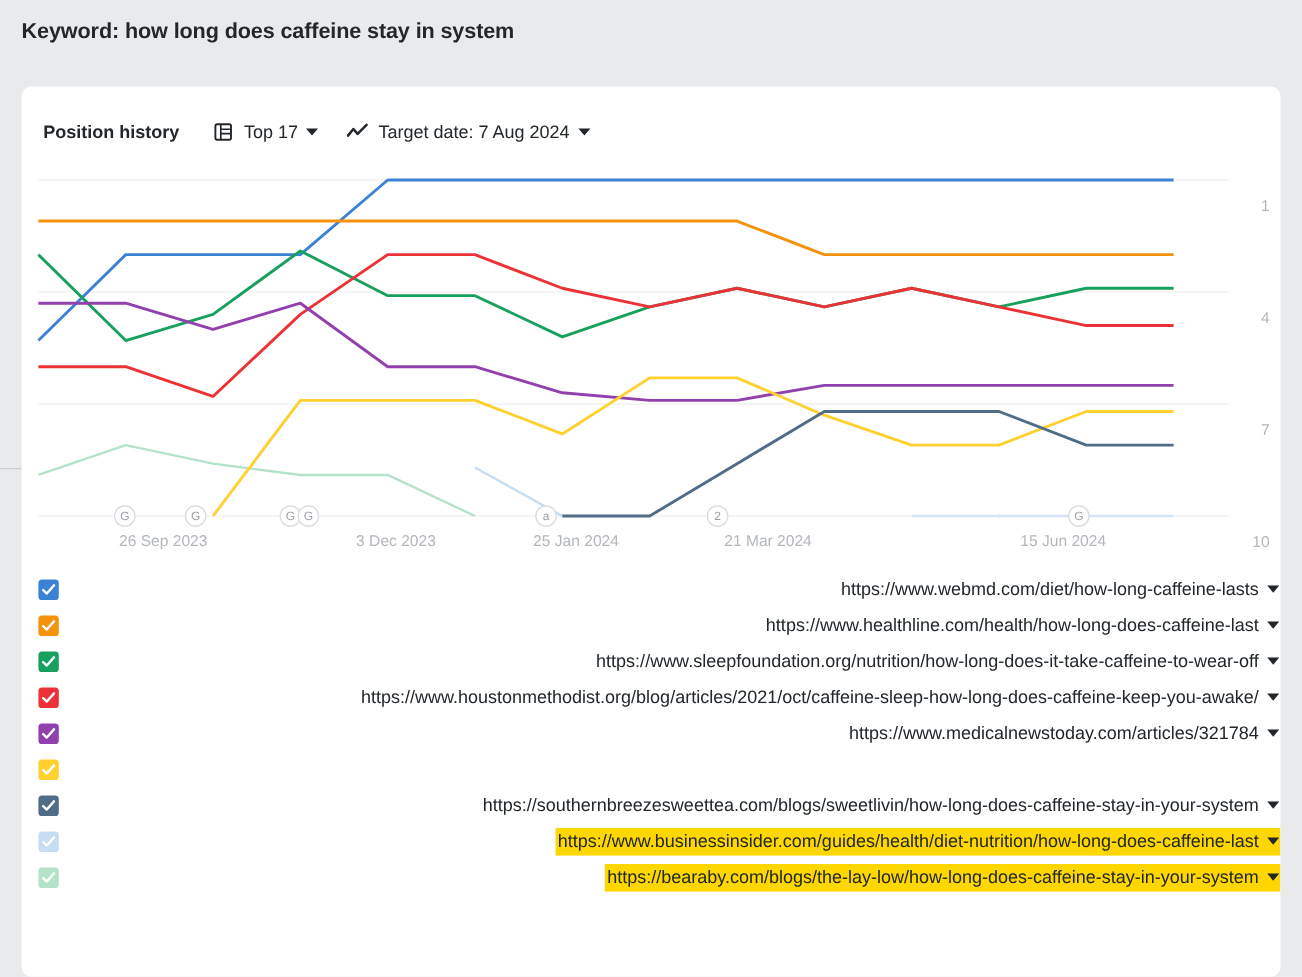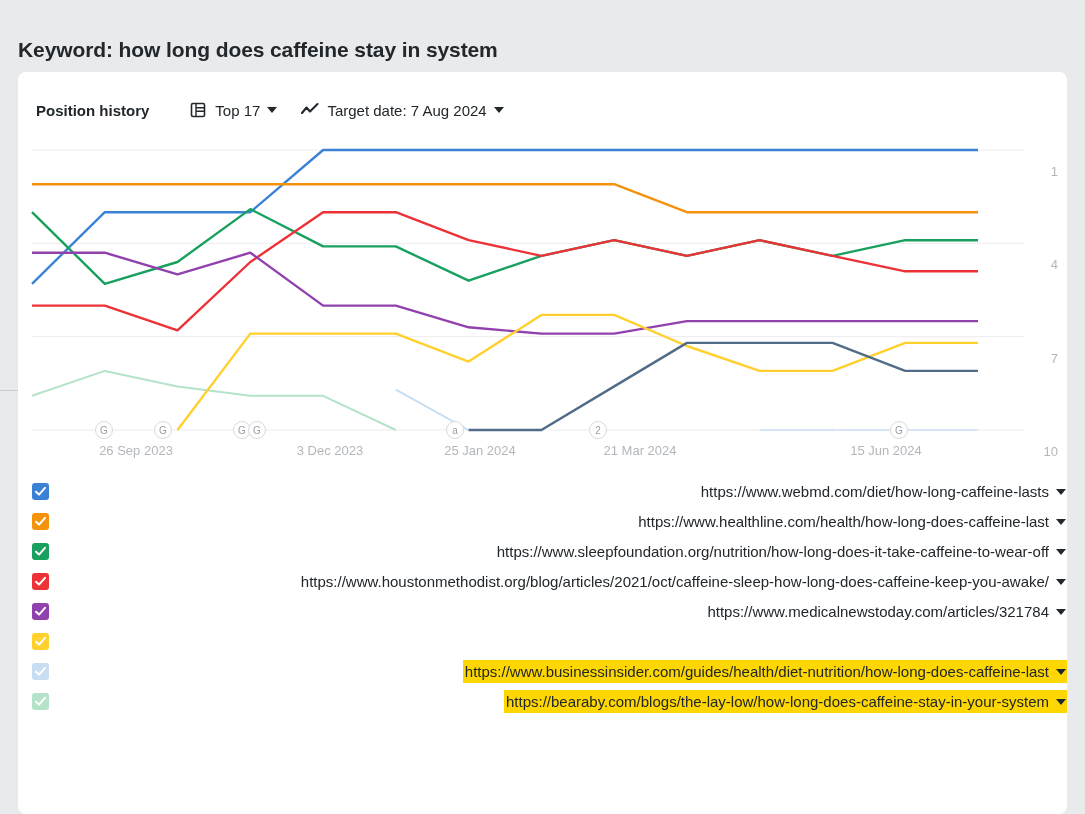--- a/index.html
+++ b/index.html
@@ -8,24 +8,24 @@
   }
   body {
     width: 1085px;
     height: 814px;
     background: #e9eaec;
     font-family: "Liberation Sans", sans-serif;
     -webkit-font-smoothing: antialiased;
     overflow: hidden;
   }
   .page-title {
-    font-size: 21px;
+    font-size: 18px;
     font-weight: bold;
     color: #21272b;
-    padding: 38px 0 0 18px;
+    padding: 16px 0 0 18px;
     letter-spacing: -0.1px;
   }
   .left-rail {
     position: absolute;
     left: 0;
     top: 72px;
     width: 18px;
     height: 742px;
     background: #e9eaec;
   }
@@ -50,21 +50,21 @@
   .toolbar {
     display: flex;
     align-items: center;
     padding: 24px 0 0 18px;
     height: 28px;
   }
   .toolbar-title {
     font-size: 15px;
     font-weight: bold;
     color: #21272b;
-    margin-right: 40px;
+    margin-right: 28px;
   }
   .toolbar-control {
     display: flex;
     align-items: center;
     margin-right: 24px;
     cursor: pointer;
     color: #21272b;
     font-size: 15px;
   }
   .toolbar-control .tc-icon {
@@ -283,20 +283,28 @@
         <span class="legend-label">https://www.medicalnewstoday.com/articles/321784<span class="legend-caret"></span></span>
       </div>
       <div class="legend-row">
         <div class="cb" style="background: rgb(255, 208, 46);">
           <svg width="13" height="13" viewBox="0 0 13 13">
             <path d="M2 6.8 L5 9.6 L11 2.8" fill="none" stroke="#ffffff" stroke-width="2" stroke-linecap="round" stroke-linejoin="round"></path>
           </svg>
         </div>
       </div>
       <div class="legend-row">
+        <div class="cb" style="background: rgb(81, 108, 134);">
+          <svg width="13" height="13" viewBox="0 0 13 13">
+            <path d="M2 6.8 L5 9.6 L11 2.8" fill="none" stroke="#ffffff" stroke-width="2" stroke-linecap="round" stroke-linejoin="round"></path>
+          </svg>
+        </div>
+        <span class="legend-label">https://southernbreezesweettea.com/blogs/sweetlivin/how-long-does-caffeine-stay-in-your-system<span class="legend-caret"></span></span>
+      </div>
+      <div class="legend-row">
         <div class="cb" style="background: rgb(199, 221, 242);">
           <svg width="13" height="13" viewBox="0 0 13 13">
             <path d="M2 6.8 L5 9.6 L11 2.8" fill="none" stroke="#ffffff" stroke-width="2" stroke-linecap="round" stroke-linejoin="round"></path>
           </svg>
         </div>
         <span class="legend-label hl">https://www.businessinsider.com/guides/health/diet-nutrition/how-long-does-caffeine-last<span class="legend-caret"></span></span>
       </div>
       <div class="legend-row">
         <div class="cb" style="background: rgb(180, 227, 201);">
           <svg width="13" height="13" viewBox="0 0 13 13">

